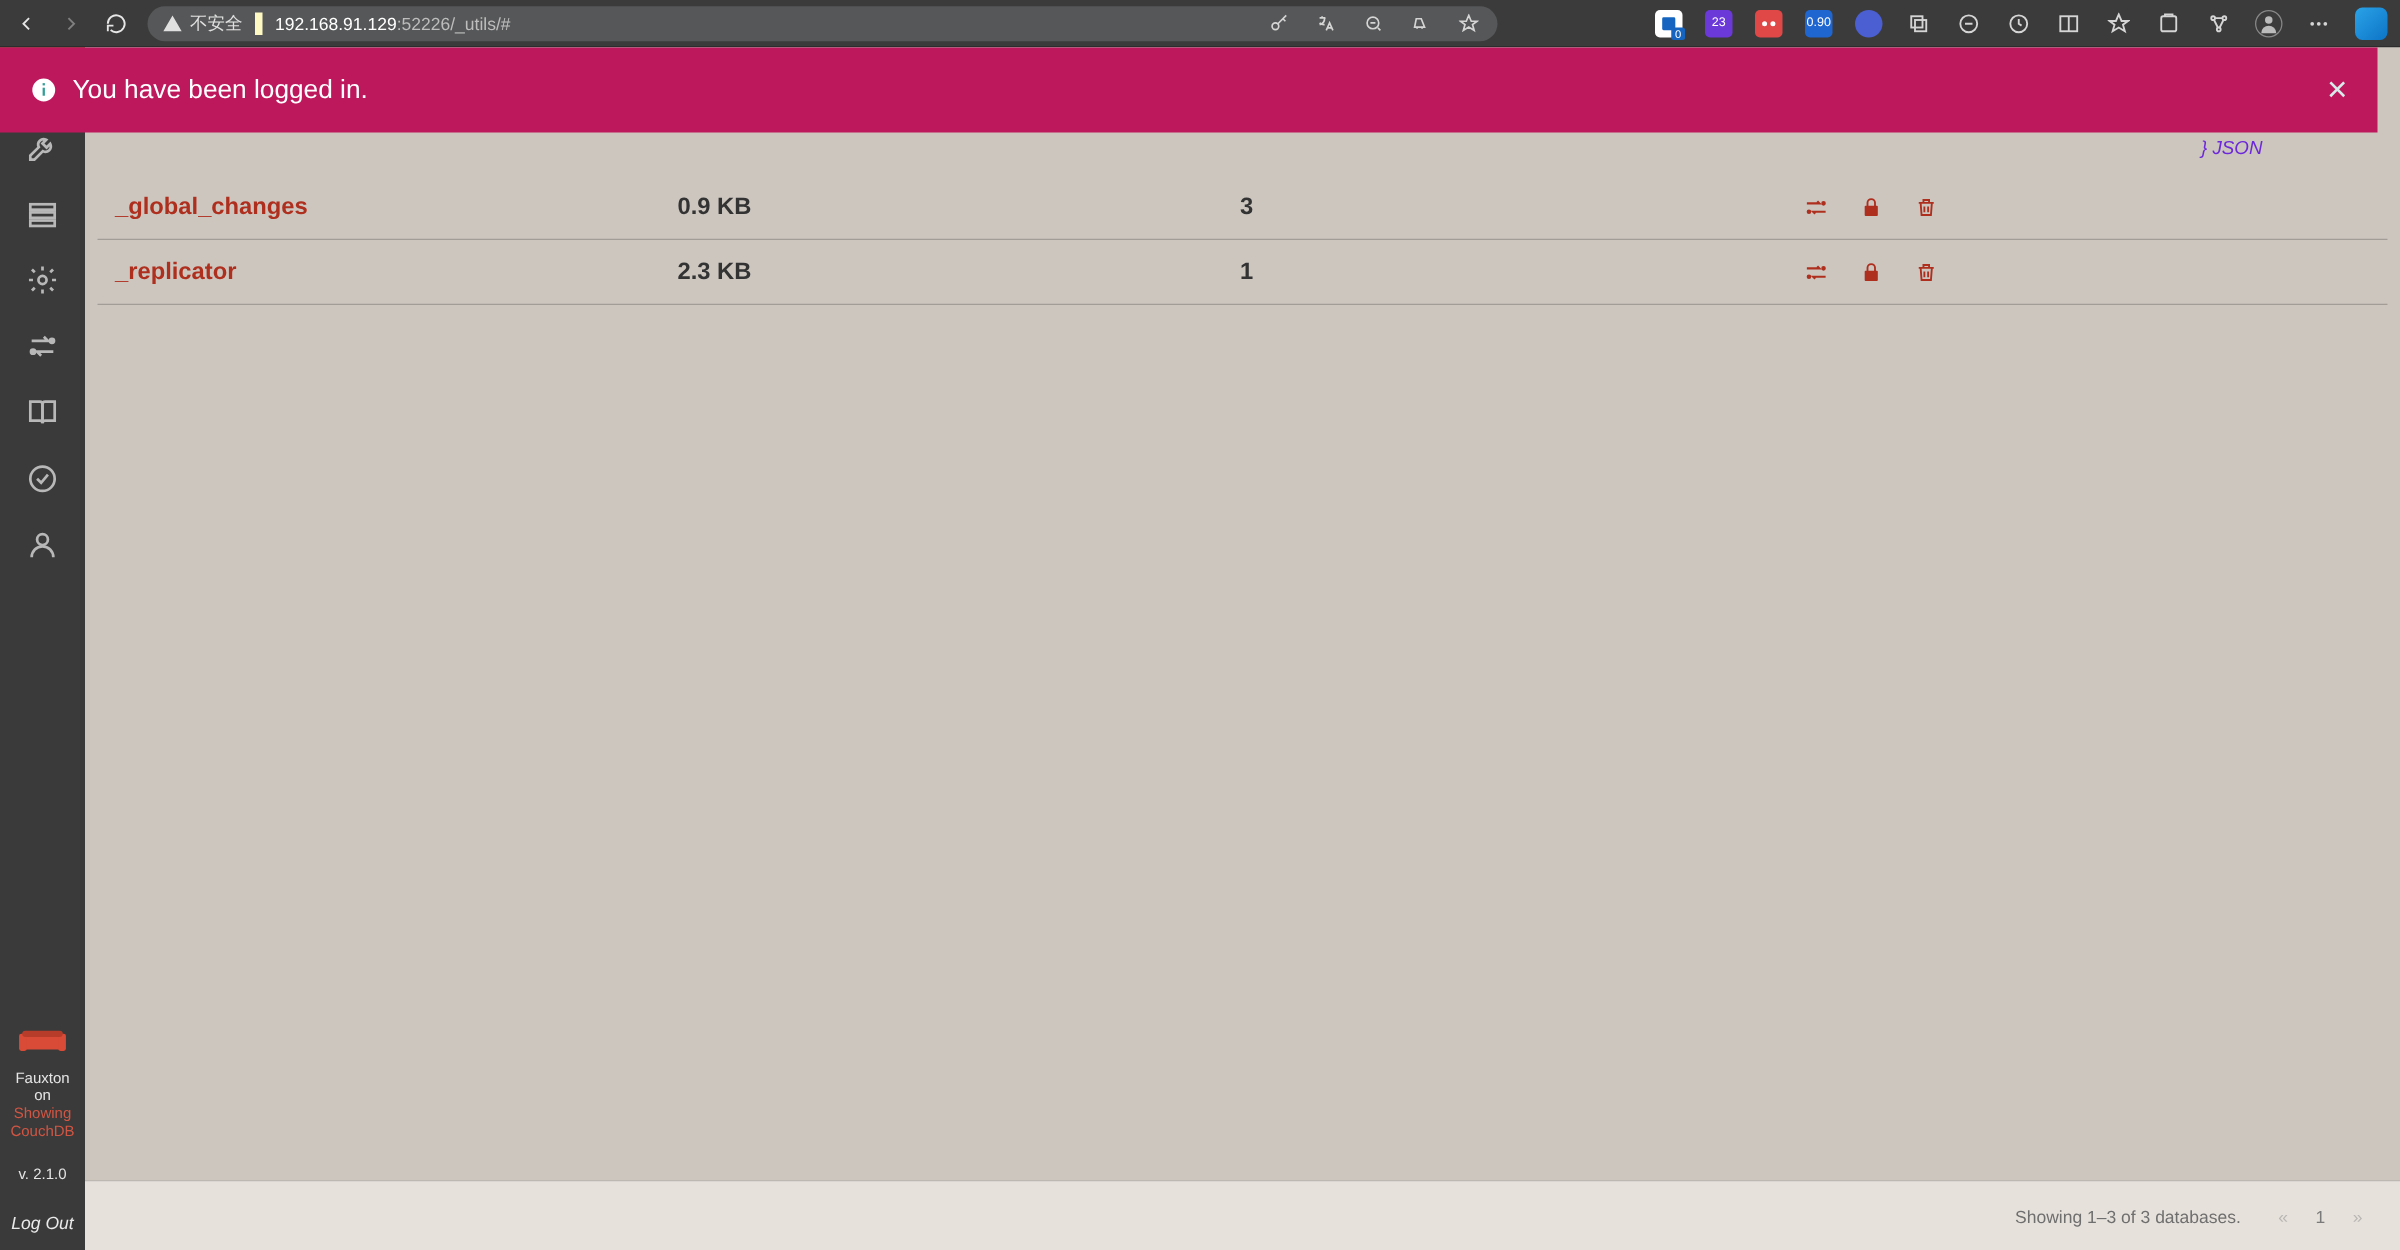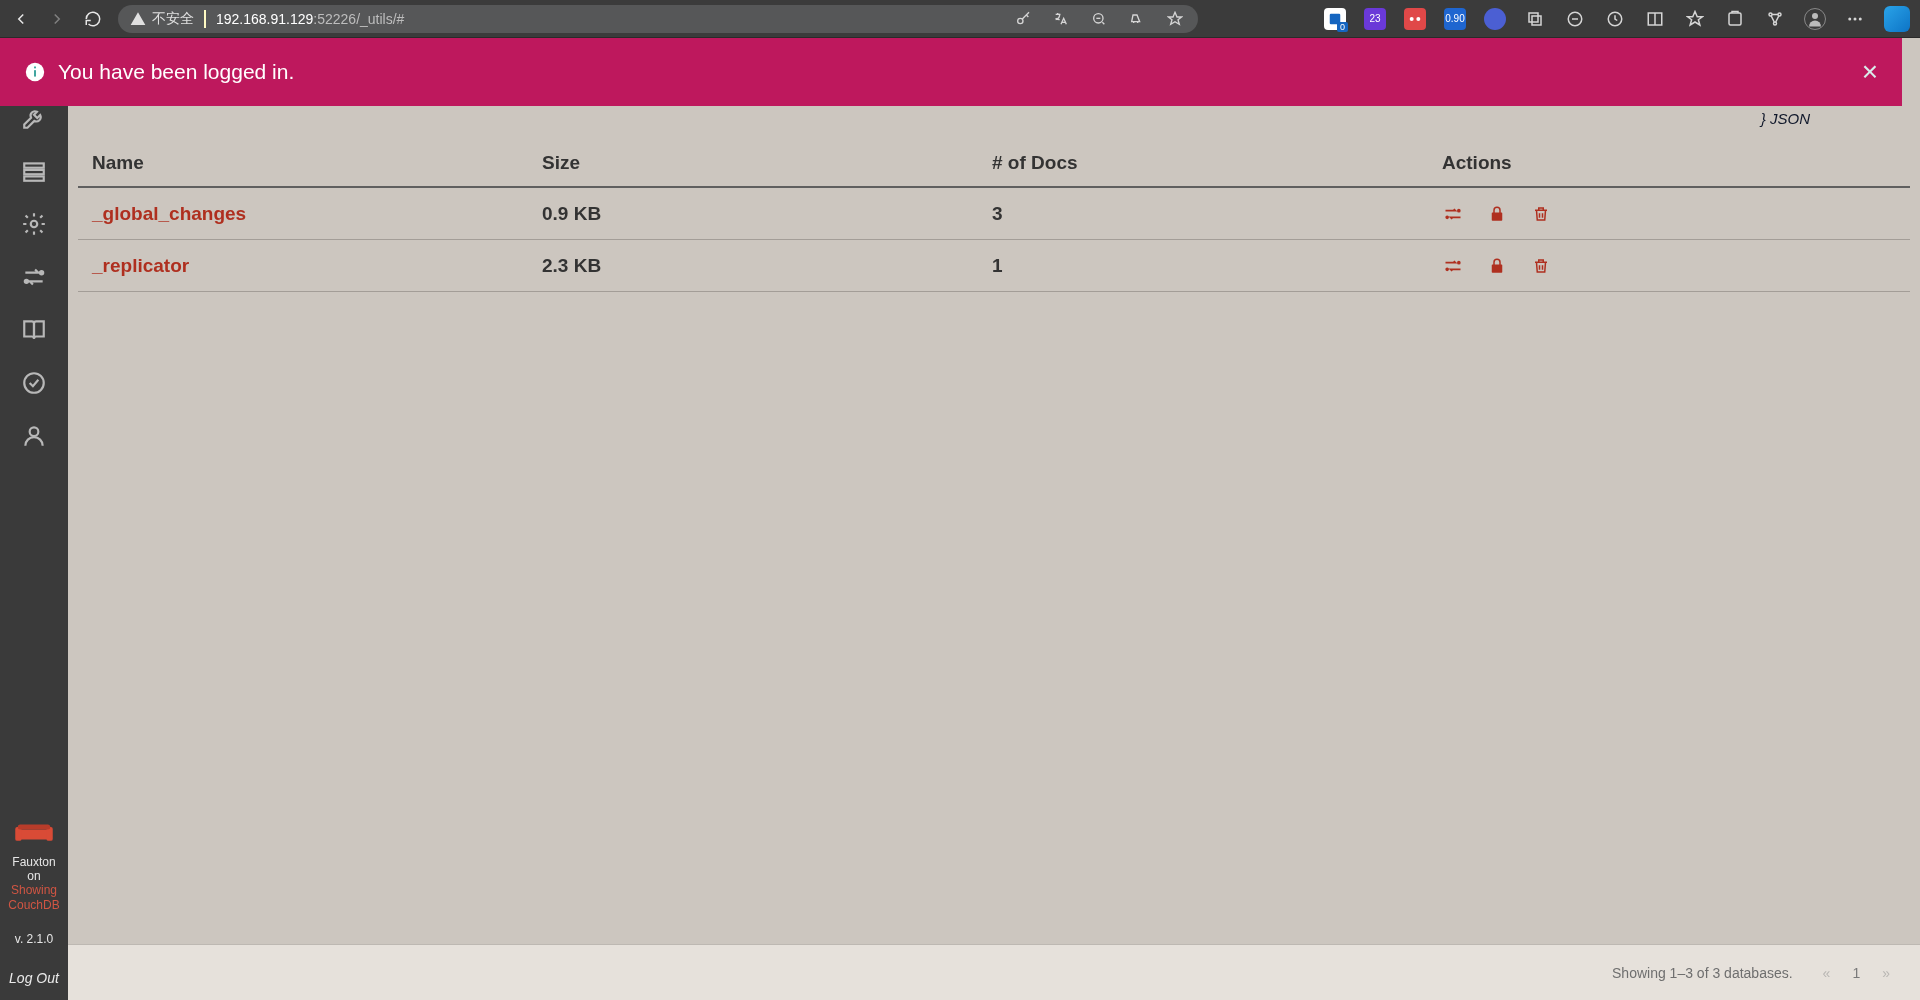--- a/index.html
+++ b/index.html
@@ -4,21 +4,21 @@
 <style>
   * { box-sizing: border-box; margin: 0; padding: 0; }
   html, body { width: 1920px; height: 1000px; font-family: "Helvetica Neue", Helvetica, Arial, sans-serif; background: #3a3a3a; overflow: hidden; }
   svg { display: block; }
 
   
   .chrome { height: 38px; background: #3b3b3b; display: flex; align-items: center; padding: 0 10px; gap: 14px; color: #cfcfcf; font-size: 15px; border-bottom: 1px solid #2a2a2a; }
   .nav-arrow { width: 22px; height: 22px; display:flex; align-items:center; justify-content:center; color:#e6e6e6; cursor:pointer; }
   .refresh-icon { width: 22px; height:22px; display:flex; align-items:center; justify-content:center; color:#e6e6e6; cursor:pointer; }
   .addr-bar { flex: 0 0 1080px; height: 28px; background: #565758; border-radius: 14px; display:flex; align-items:center; padding: 0 12px; gap:10px; color:#e0e0e0; font-size:14px; }
-  .addr-bar .warn { display:flex; align-items:center; gap:6px; padding-right:10px; border-right:2px solid #fef9c3;justify-content:flex-end; }
+  .addr-bar .warn { display:flex; align-items:center; gap:6px; padding-right:10px; border-right:6px solid #fef9c3;justify-content:flex-end; }
   .addr-bar .url .host { color:#fff; }
   .addr-bar .url .rest { color:#bdbdbd; }
   .addr-bar .right-icons { margin-left:auto; display:flex; gap:16px; color:#bdbdbd; }
   .chrome-icons-right { margin-left:auto; display:flex; gap:18px; align-items:center; }
   .ext-ico { width:22px; height:22px; border-radius:4px; display:flex; align-items:center; justify-content:center; font-size:10px; color:#fff; }
   .gray-ico { color:#d5d5d5; width:22px; height:22px; display:flex; align-items:center; justify-content:center; }
   .copilot { width:26px; height:26px; border-radius:6px; background:linear-gradient(135deg,#2aa3e8 0%, #0d74c6 100%); }
 
   
   .app { position:absolute; top:38px; left:0; right:0; bottom:0; background:#ccc6bf; }
@@ -32,21 +32,21 @@
   .rail .footer .apache { color:#d05543; font-size:12px; line-height:1.2; }
   .rail .footer .ver { color:#e6e6e6; font-size:12px; margin-top:20px; }
   .rail .logout { height:44px; display:flex; align-items:center; justify-content:center; font-size:14px; color:#eaeaea; cursor:pointer;font-style:italic; }
 
   
   .banner { position:absolute; top:0; left:0; right:18px; height:68px; background:#be185d; color:#fff; display:flex; align-items:center; padding:0 24px; font-size:21px; font-weight:400; gap:12px; z-index:5; }
   .banner .close { margin-left:auto; font-size:28px; cursor:pointer; color:#d9eceb; }
 
   
   .content { position:absolute; top:0; left:68px; right:0; bottom:0; background:#ccc6bf; }
-  .json-cut { position:absolute; top:72px; right:110px; font-size:15px; color:#0f172a; font-style:italic; }
+  .json-cut { position:absolute; top:72px; right:110px; font-size:15px; color:#6d28d9; font-style:italic; }
 
   
   .tbl { position:absolute; top:102px; left:10px; right:10px; }
   .tbl .head, .tbl .row { display:grid; grid-template-columns: 450px 450px 450px 1fr; align-items:center; padding:0 14px;font-weight:bold; }
   .tbl .head { height:48px; font-size:19px; font-weight:700; color:#333; border-bottom:2px solid #5f5f5f; }
   .tbl .row { height:52px; font-size:19px; color:#333; border-bottom:1px solid #a39d97; }
   .tbl .row .name a { color:#af2f1f; text-decoration:none; cursor:pointer; }
   .tbl .actions-cell { display:flex; gap:22px; color:#af2f1f; }
   .aicon { width:22px; height:22px; display:flex; align-items:center; justify-content:center; cursor:pointer; }
 
@@ -286,26 +286,20 @@
     </div>
     <div class="logout">
       <span>Log Out</span>
     </div>
   </div>
 
   <div class="content">
     <div class="json-cut">} JSON</div>
 
     <div class="tbl">
-      <div class="head">
-        <div>Name</div>
-        <div>Size</div>
-        <div># of Docs</div>
-        <div>Actions</div>
-      </div>
 
       <div class="row">
         <div class="name"><a>_global_changes</a></div>
         <div>0.9 KB</div>
         <div>3</div>
         <div class="actions-cell">
           <span class="aicon">
               <svg width="20" height="20" viewBox="0 0 24 24" fill="none" stroke="currentColor" stroke-width="2">
                 <path d="M3 8h12l-2-2M21 16H9l2 2"></path>
                 <circle cx="19" cy="8" r="1.2" fill="currentColor"></circle>

